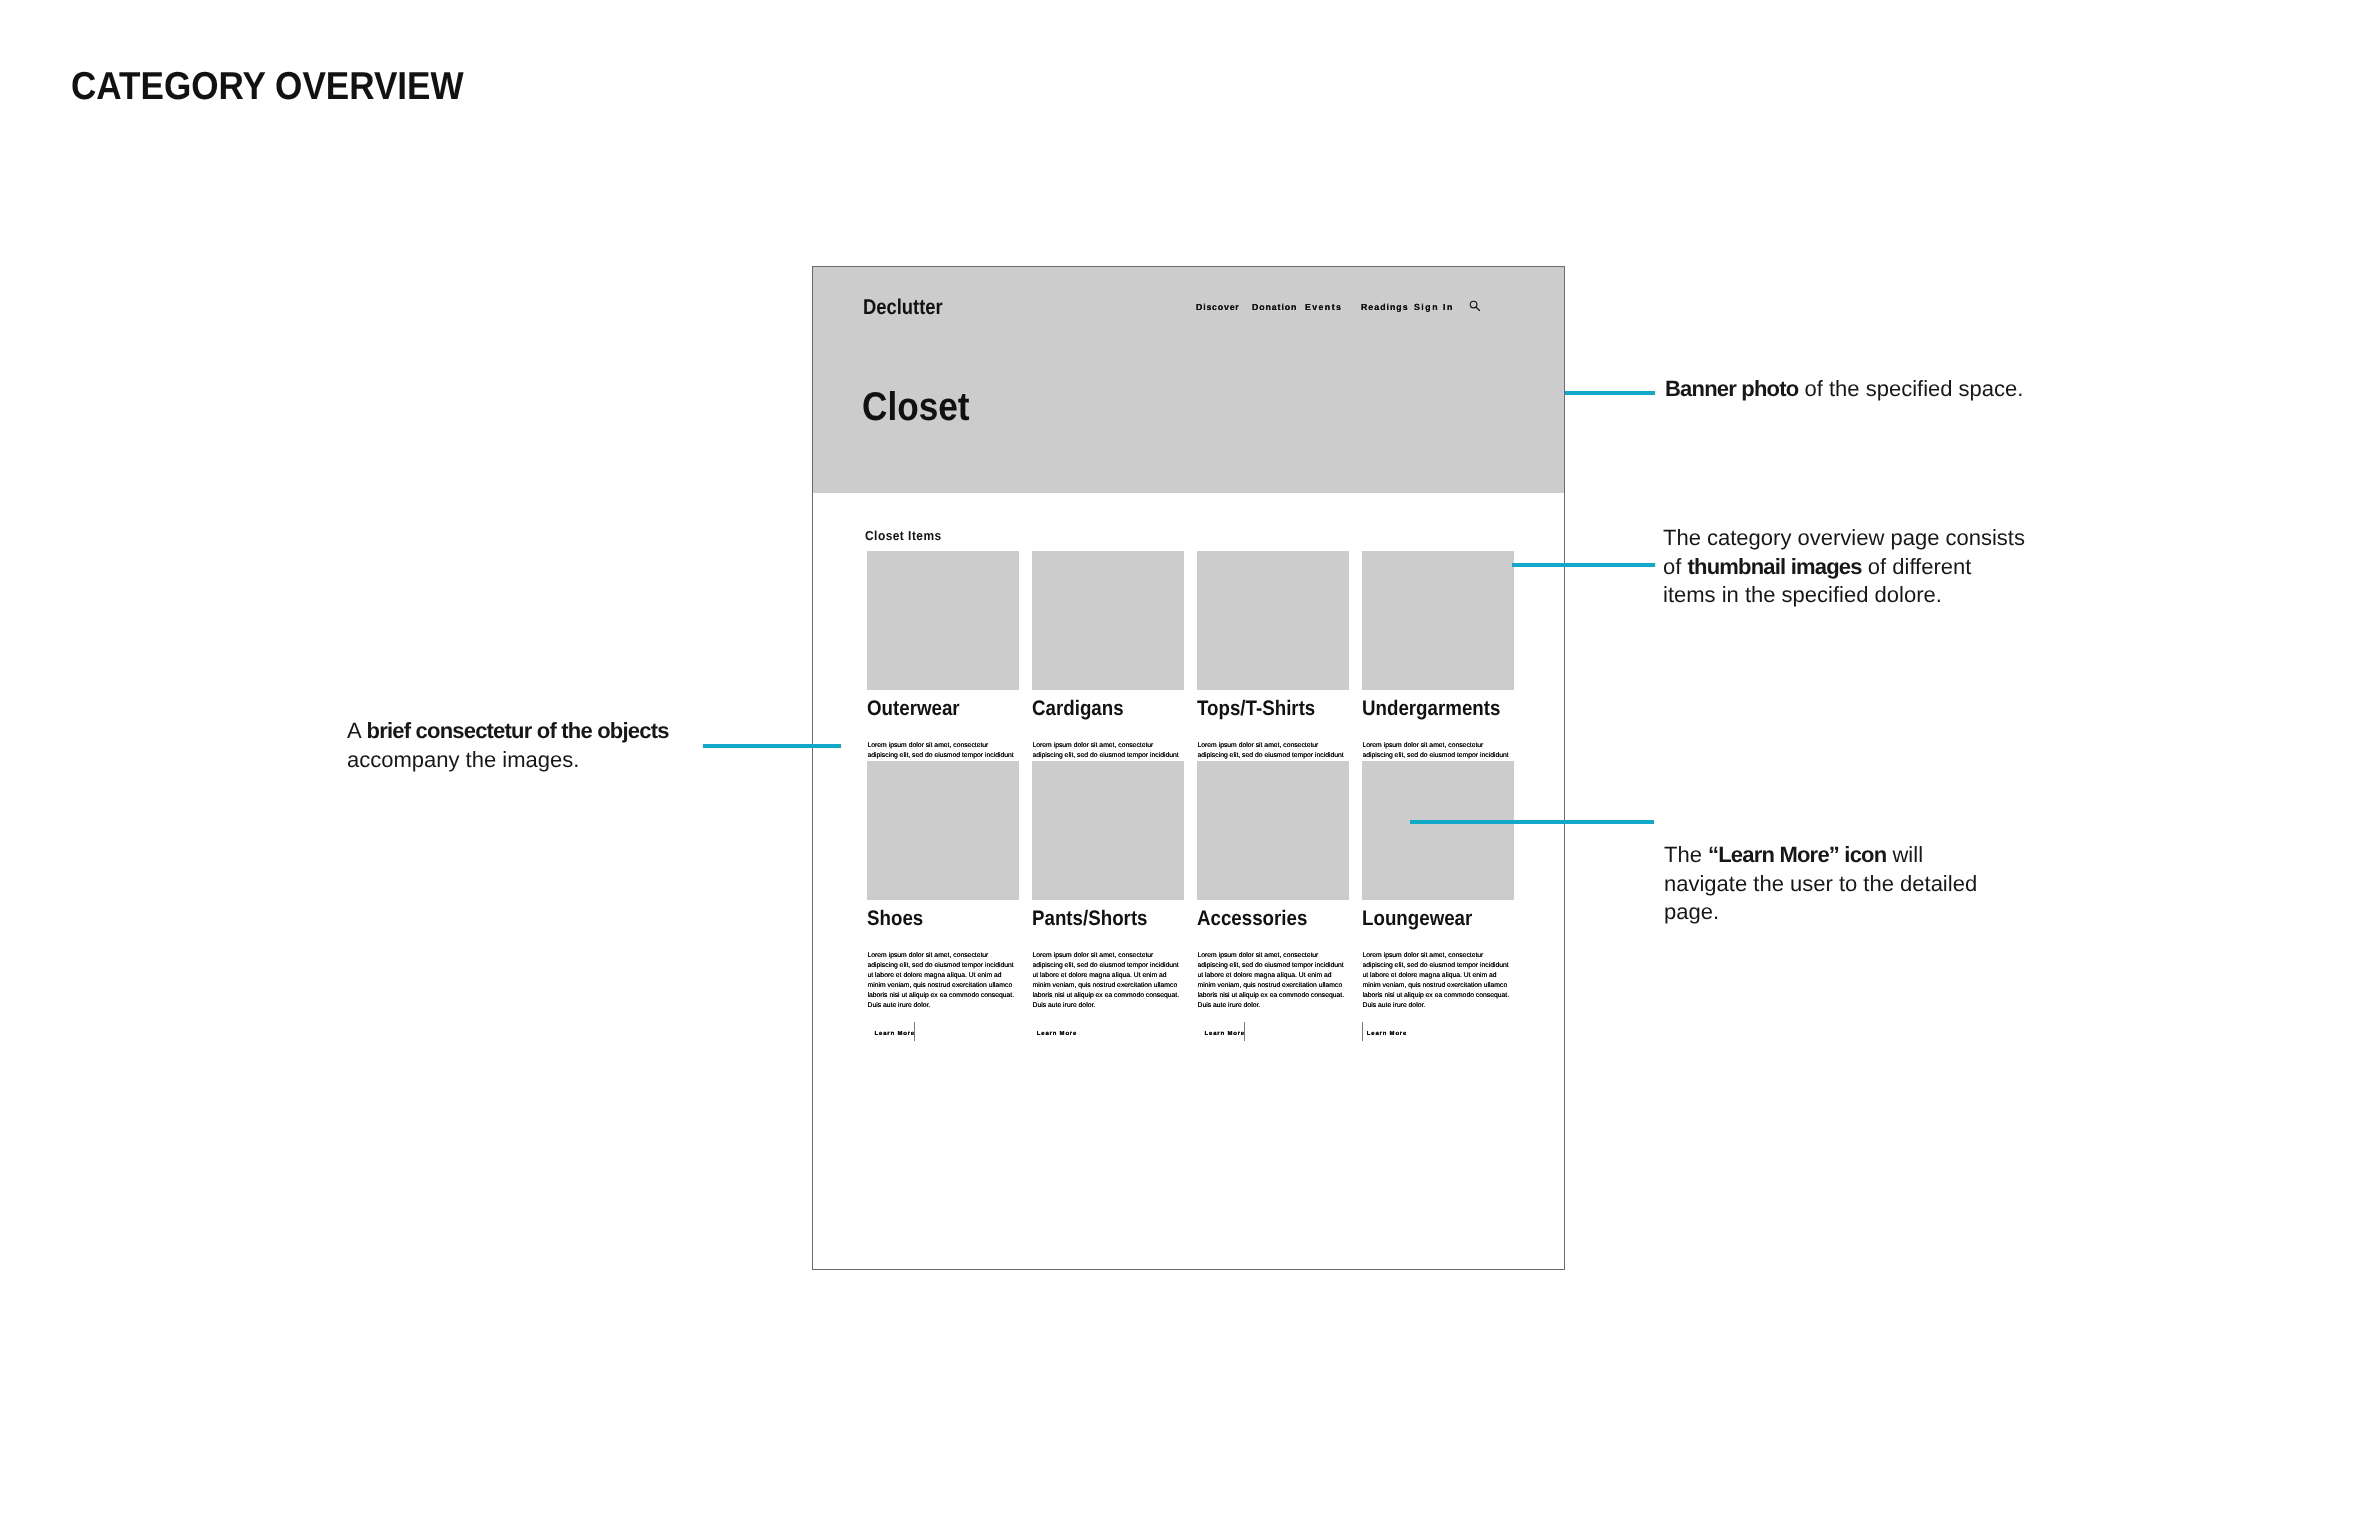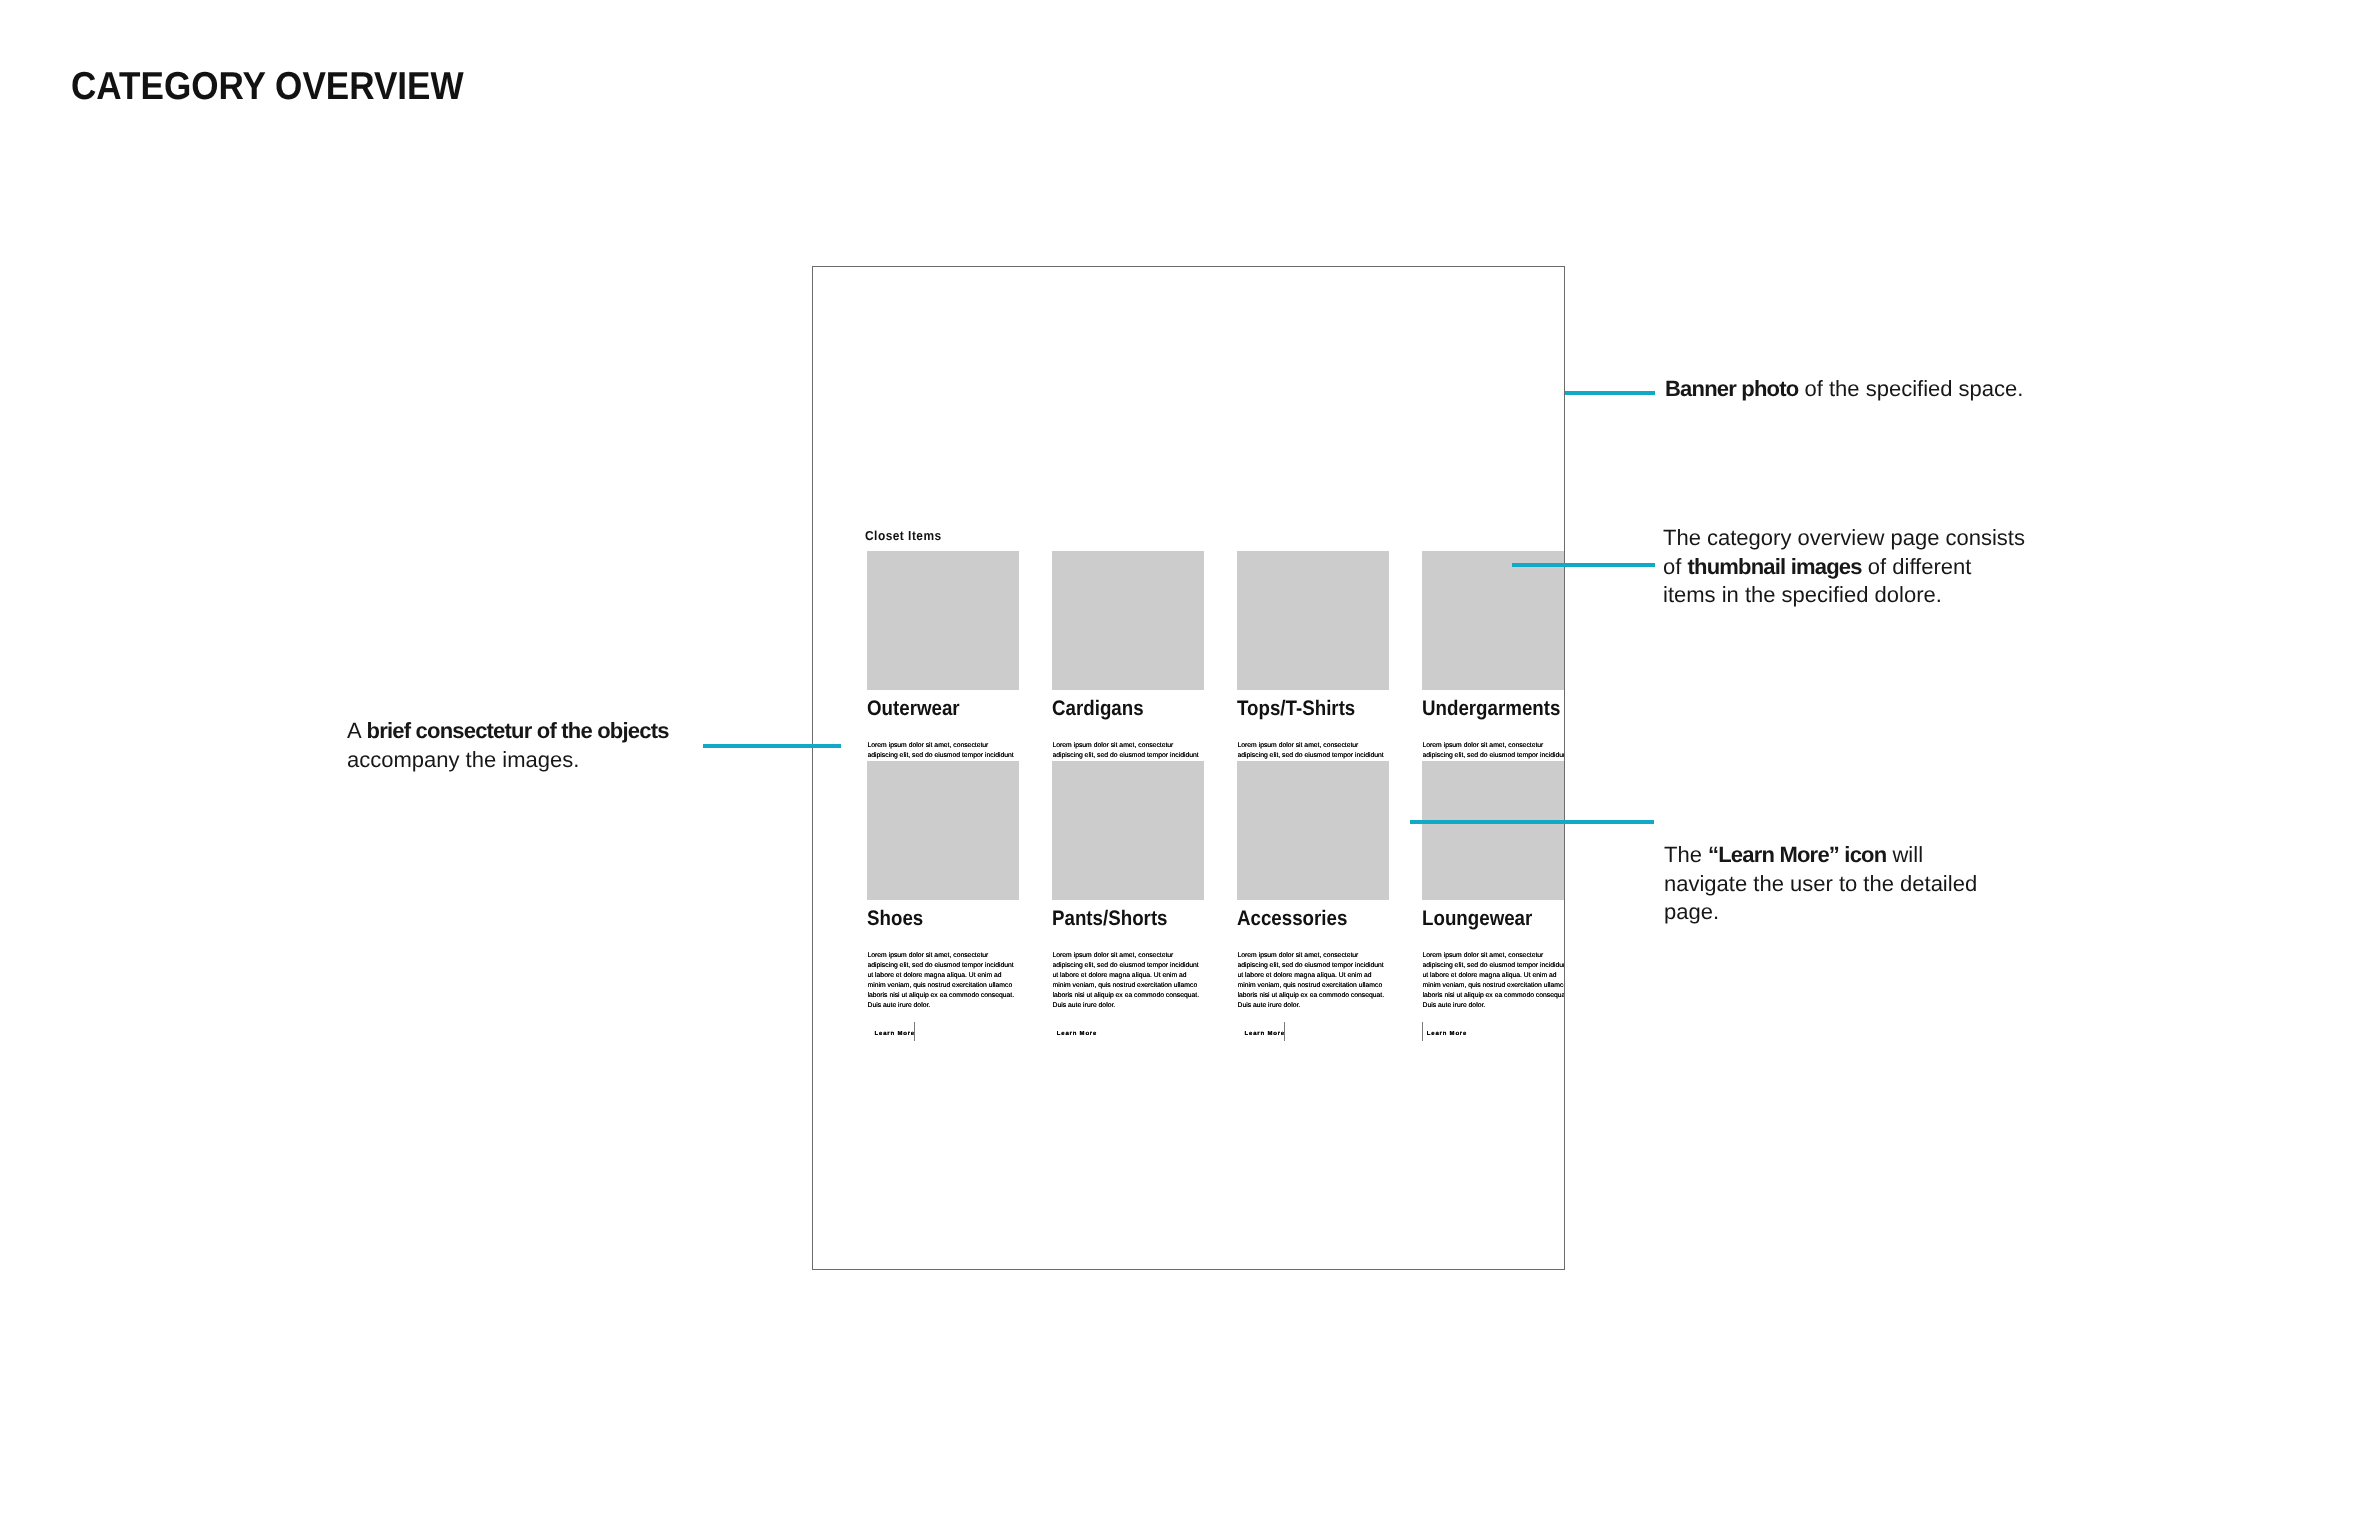--- a/index.html
+++ b/index.html
@@ -49,21 +49,21 @@
   }
 
   
   #content{position:absolute;left:0;top:226px;right:0;bottom:0;}
   #section-label{
     position:absolute;left:52px;top:36px;
     font-weight:bold;font-size:13px;letter-spacing:0.5px;color:#111;line-height:1;
     transform:scaleX(0.92);transform-origin:left top;
   }
   #grid{position:absolute;left:54px;top:58px;width:650px;}
-  .row{display:flex;gap:20px;}
+  .row{display:flex;}
   .row + .row{margin-top:71px;}
   .card{width:152px;position:relative;height:139px;}
   .card + .card{margin-left:13px;}
   .thumb{width:152px;height:139px;background:#cccccc;}
   .card-title{
     position:absolute;left:-0.5px;top:147px;
     font-weight:bold;font-size:21px;color:#111;line-height:1;white-space:nowrap;
     transform:scaleX(0.892);transform-origin:left top;
   }
   .card-body{
@@ -91,20 +91,39 @@
   .ann b{font-weight:bold;letter-spacing:-0.8px;}
   .leader{position:absolute;background:#12a9c9;height:3.8px;}
 </style>
 </head>
 <body>
 
 <div id="page-title">CATEGORY OVERVIEW</div>
 
 <div id="wireframe">
 
+  <div id="banner">
+    <div id="brand">Declutter</div>
+
+    <div id="nav">
+      <span class="nav-item" style="left:0px;letter-spacing:0.8px;">Discover</span>
+      <span class="nav-item" style="left:56px;letter-spacing:0.9px;">Donation</span>
+      <span class="nav-item" style="left:109px;">Events</span>
+      <span class="nav-item" style="left:165px;letter-spacing:1px;">Readings</span>
+      <span class="nav-item" style="left:218px;letter-spacing:1.5px;">Sign In</span>
+      <span id="search-icon-wrap">
+        <svg width="11.4" height="11.4" viewBox="0 0 12 12" aria-hidden="true">
+          <circle cx="4.8" cy="4.8" r="3.5" fill="none" stroke="#111111" stroke-width="1.15"></circle>
+          <line x1="7.5" y1="7.5" x2="11" y2="11" stroke="#111111" stroke-width="1.3" stroke-linecap="round"></line>
+        </svg>
+      </span>
+    </div>
+
+    <div id="banner-heading">Closet</div>
+  </div>
 
   <div id="content">
     <div id="section-label">Closet Items</div>
     <div id="grid">
         <div class="row">
           <div class="card">
             <div class="thumb"></div>
             <div class="card-title">Outerwear</div>
             <div class="card-body">Lorem ipsum dolor sit amet, consectetur adipiscing elit, sed do eiusmod tempor incididunt ut labore et dolore magna aliqua. Ut enim ad minim veniam, quis nostrud exercitation ullamco laboris nisi ut aliquip ex ea commodo consequat. Duis aute irure dolor.</div>
             <div class="learn l">

